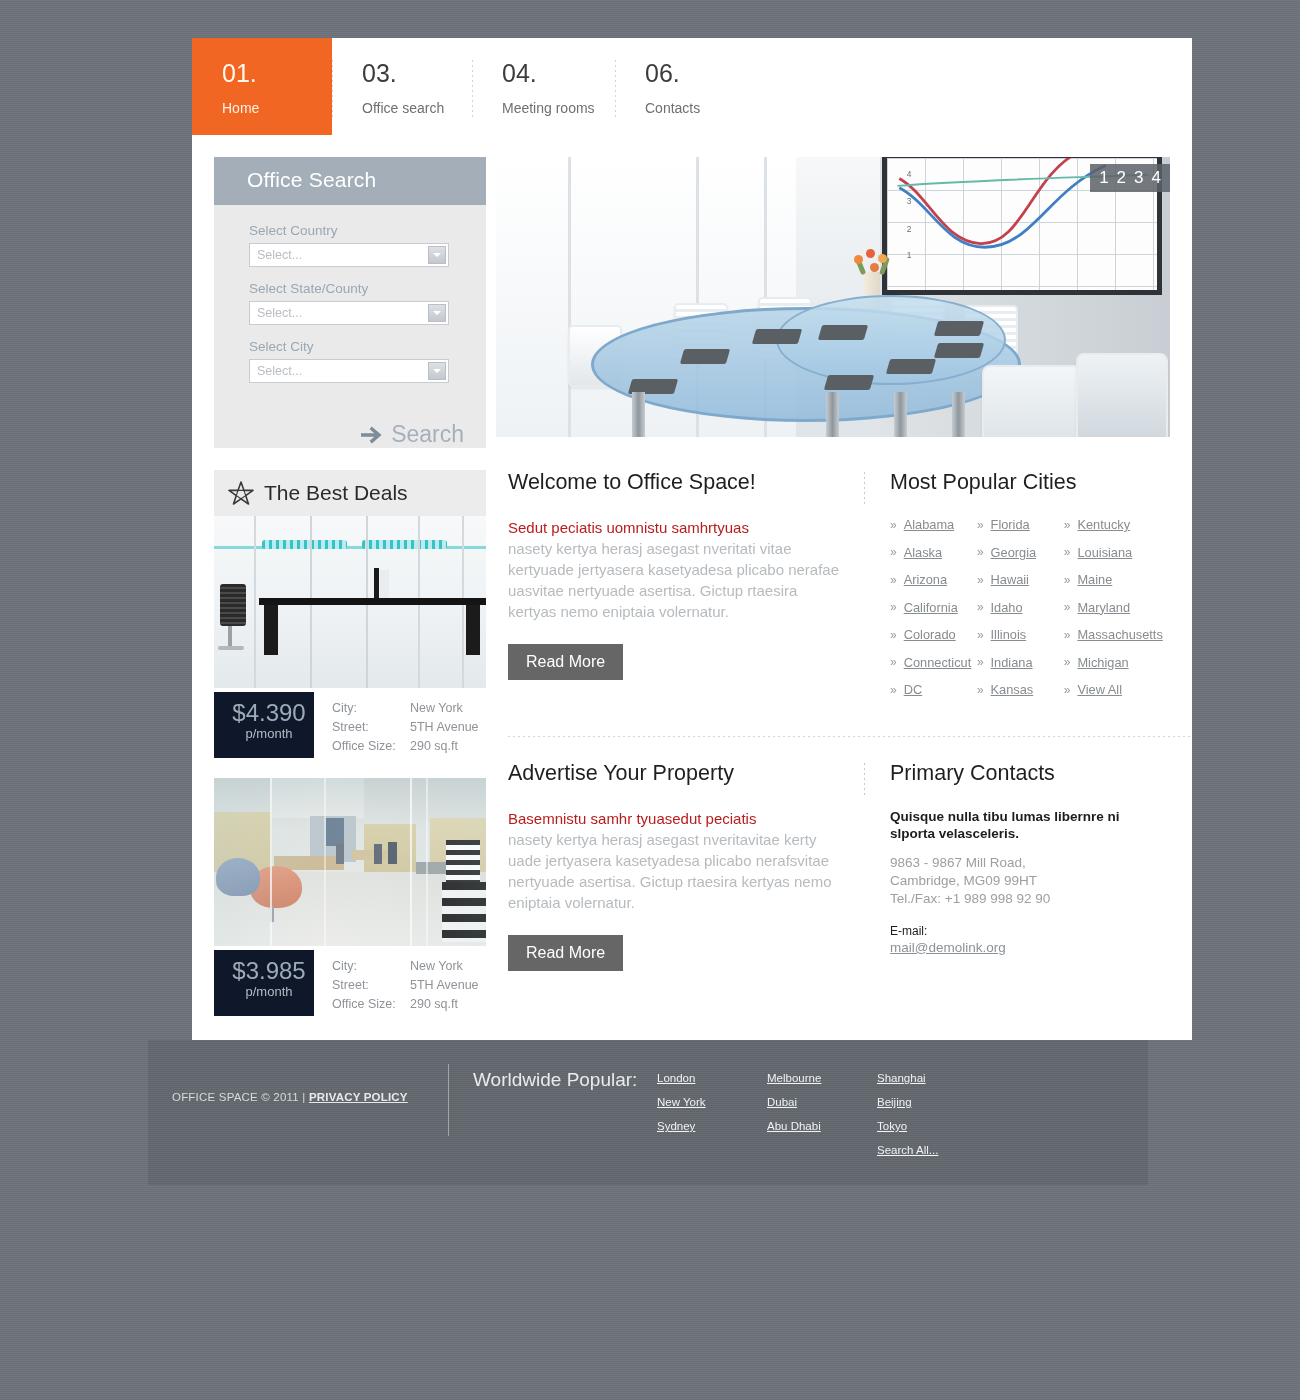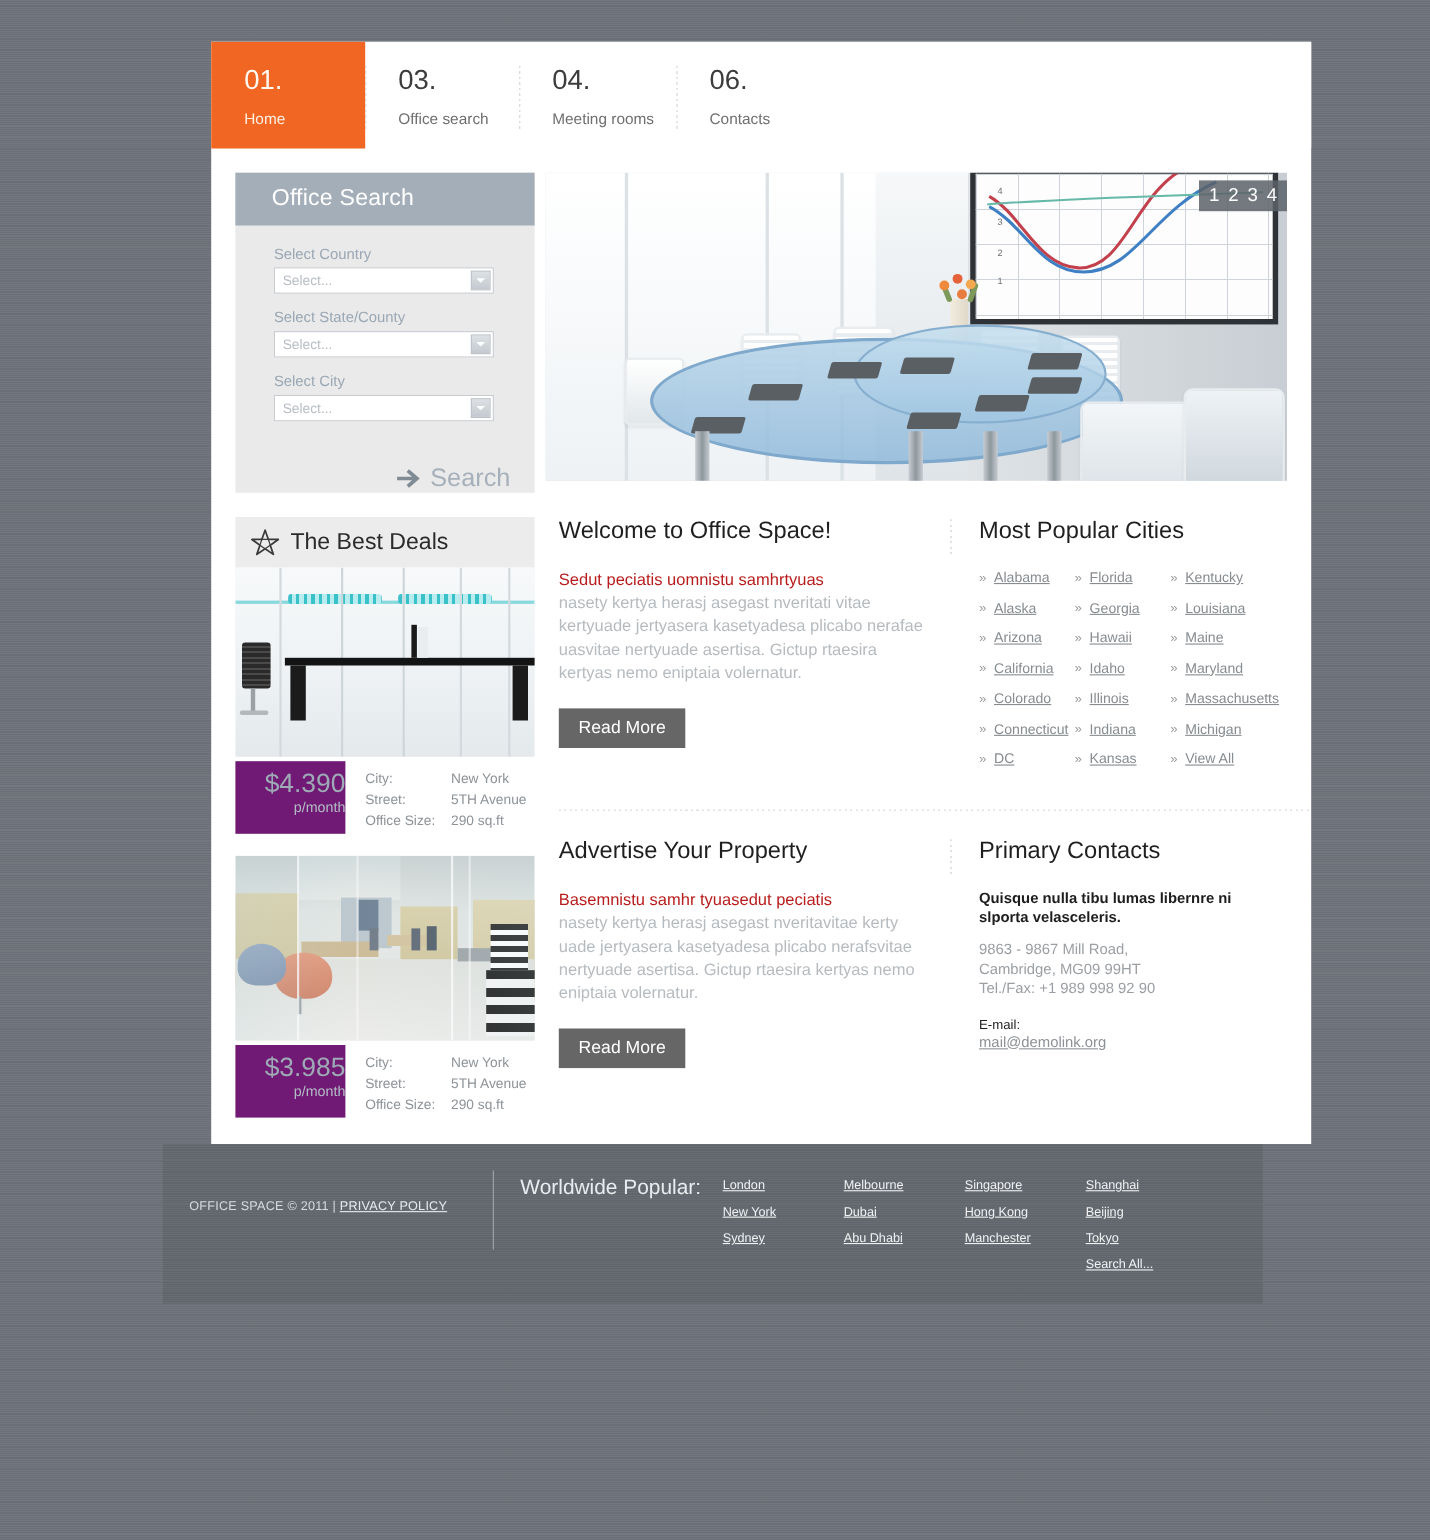--- a/index.html
+++ b/index.html
@@ -128,21 +128,21 @@
 
   .deals { width: 272px; }
   .deals-head {
     height: 46px; background: #ececec; display:flex; align-items:center;
     padding-left: 14px; gap: 10px;
   }
   .deals-head .t { font-size: 21px; color:#2b2b2b; }
   .deal-img { width: 272px; height: 172px; position:relative; overflow:hidden; background:#f2f4f5;}
   .deal-info { display:flex; margin-top: 4px; }
   .price-box {
-    width: 100px; background:#701a75; padding: 8px 0 8px 10px; text-align:right;
+    width: 100px; background:#0f172a; padding: 8px 0 8px 10px; text-align:center;
   }
   .price { font-size: 24px; color:#9eaab5; line-height: 25px; }
   .permonth { font-size: 13px; color:#b3bcc5; margin-top: 1px; }
   .deal-meta { padding: 9px 0 0 18px; font-size: 12.5px; color:#8e9398; }
   .deal-meta .r { display:flex; margin-bottom: 5px; }
   .deal-meta .k { width: 78px; }
   .deal-meta .v { }
 
   .content { width: 684px; padding-left: 22px; display:flex; flex-direction:column; }
   .crow { display:flex; }
@@ -183,21 +183,21 @@
     margin-top: 0px; width: 1000px; height: 145px; position:relative;
     background-color: #63686f;
     background-image: repeating-linear-gradient(to bottom,
       rgba(255,255,255,0.03) 0 1px, rgba(0,0,0,0.03) 1px 2px);
     display:flex; align-items:flex-start;
   }
   .copy {
     width: 300px; padding: 51px 0 0 24px; font-size: 11.5px; color:#d6dadd;
     letter-spacing: 0.2px;
   }
-  .copy a { color:#e7eaec; text-decoration: underline; cursor:pointer;}
+  .copy a { color:#e7eaec; text-decoration: underline; cursor:pointer;font-weight:bold;}
   .fdiv {
     width:1px; height: 72px; background: rgba(255,255,255,0.4); margin-top: 24px;
   }
   .wwp { padding: 29px 0 0 24px; font-size: 19px; color:#e9ecee; width: 208px;}
   .fcols { display:flex; padding-top: 32px; gap: 0px; }
   .fcol { width: 110px; }
   .fcol a {
     display:block; color:#f0f2f3; font-size: 11.5px; text-decoration: underline;
     margin-bottom: 12px; cursor:pointer;
   }
@@ -641,25 +641,20 @@
         <a>London</a>
         <a>New York</a>
         <a>Sydney</a>
       </div>
       <div class="fcol">
         <a>Melbourne</a>
         <a>Dubai</a>
         <a>Abu Dhabi</a>
       </div>
       <div class="fcol">
-        <a>Singapore</a>
-        <a>Hong Kong</a>
-        <a>Manchester</a>
-      </div>
-      <div class="fcol">
         <a>Shanghai</a>
         <a>Beijing</a>
         <a>Tokyo</a>
         <a>Search All...</a>
       </div>
     </div>
   </div>
 </div>
 
 </body></html>

